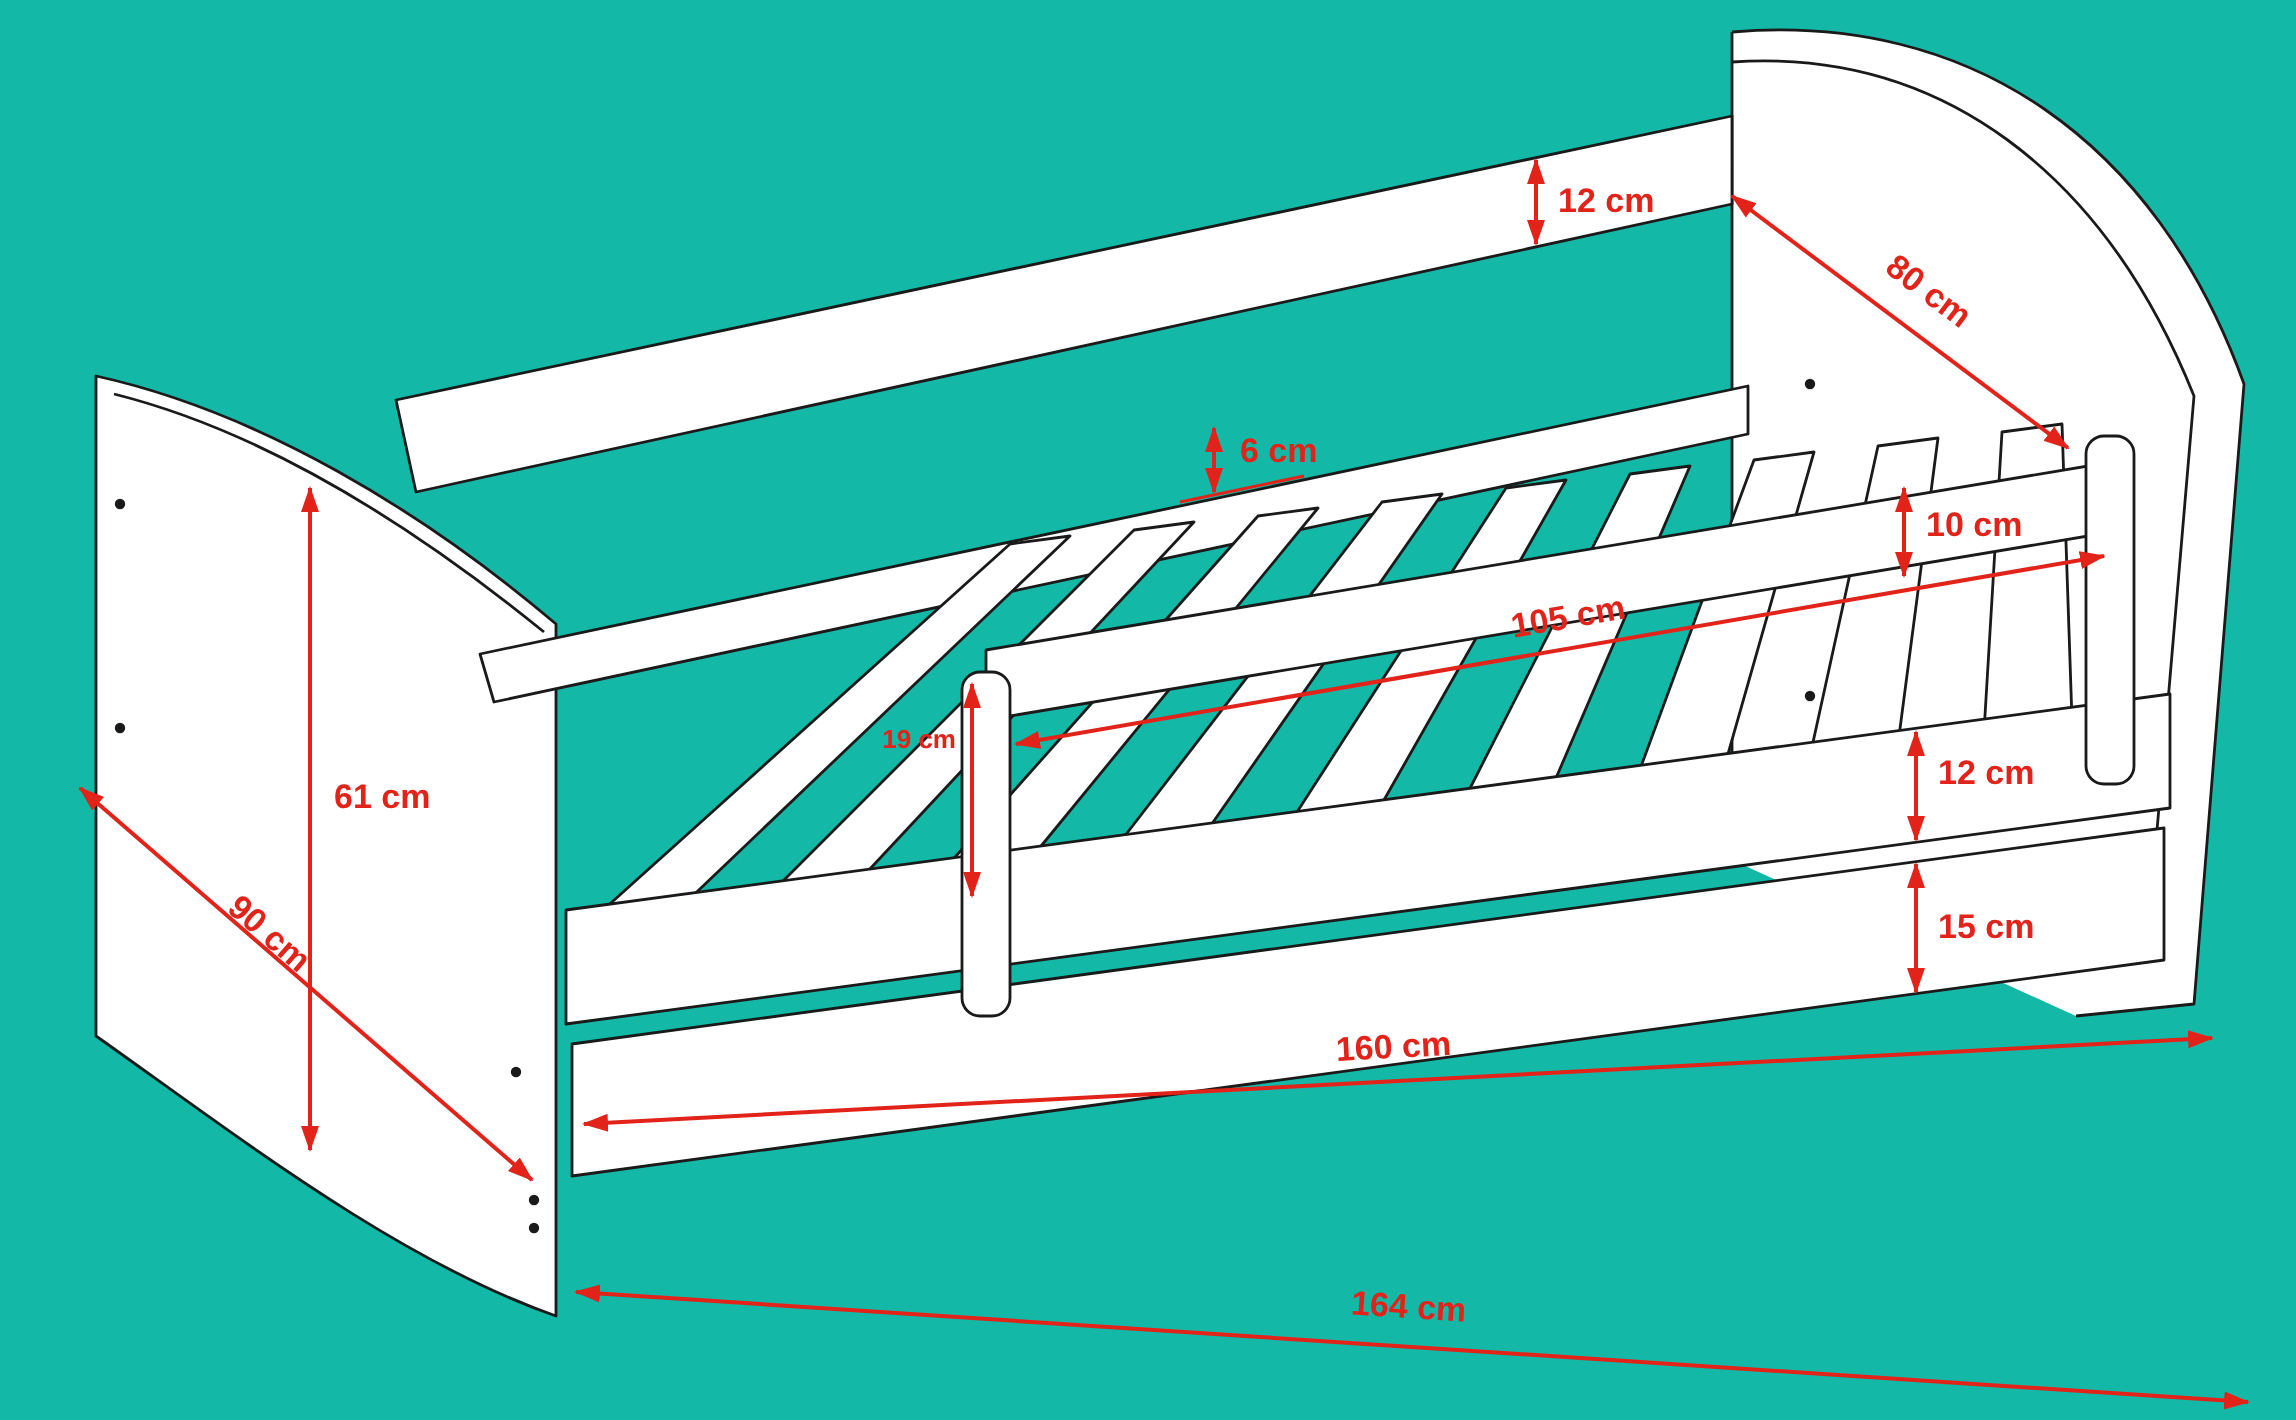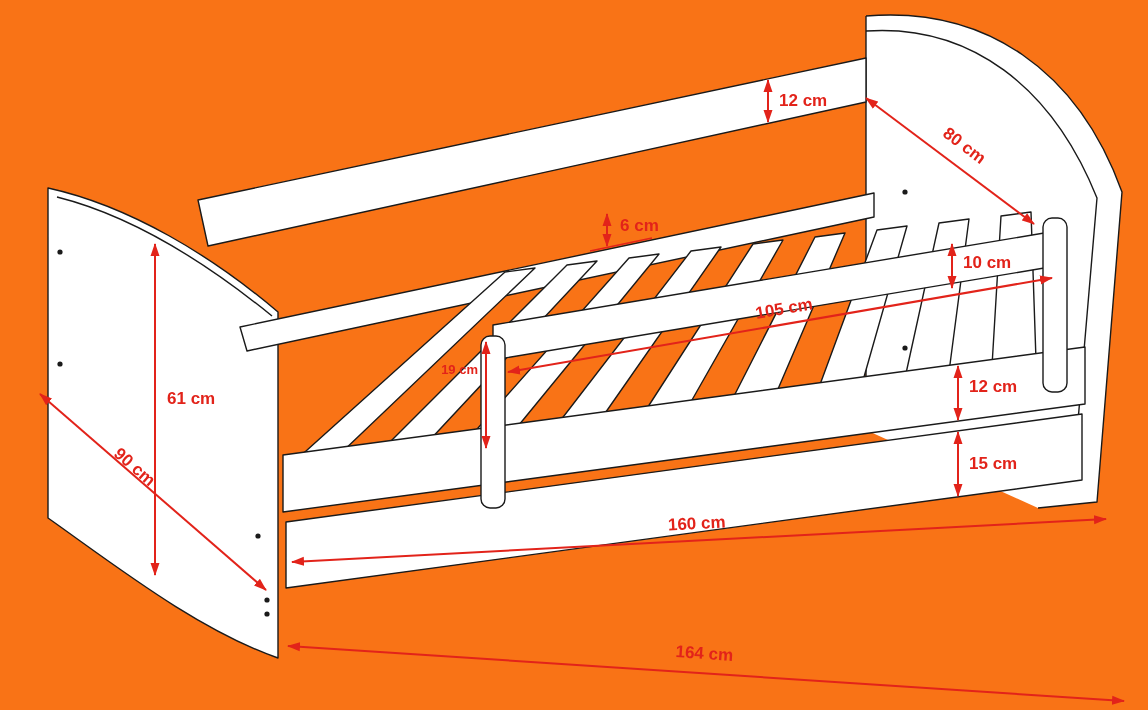--- a/index.html
+++ b/index.html
@@ -1,19 +1,19 @@
 <!DOCTYPE html>
 <html><head>
 <meta charset="utf-8">
 <style>
   html,body{margin:0;padding:0;background:#ffffff;}
   .stage{
     position:relative;
     width:1148px;height:710px;
-    background:#f97316;
+    background:#14b8a6;
     font-family:"Liberation Sans", sans-serif;
     overflow:hidden;
   }
   svg{display:block;}
   .wood{fill:#ffffff;stroke:#1a1a1a;stroke-width:1.4;stroke-linejoin:round;}
   .edge{fill:none;stroke:#1a1a1a;stroke-width:1.4;stroke-linejoin:round;}
   .dot{fill:#1a1a1a;stroke:none;}
   .dimline{stroke:#e2231a;stroke-width:2;fill:none;}
   .dimtick{stroke:#e2231a;stroke-width:1.5;fill:none;}
   .dimtext{font-family:"Liberation Sans", sans-serif;font-size:17px;font-weight:700;fill:#e2231a;}

